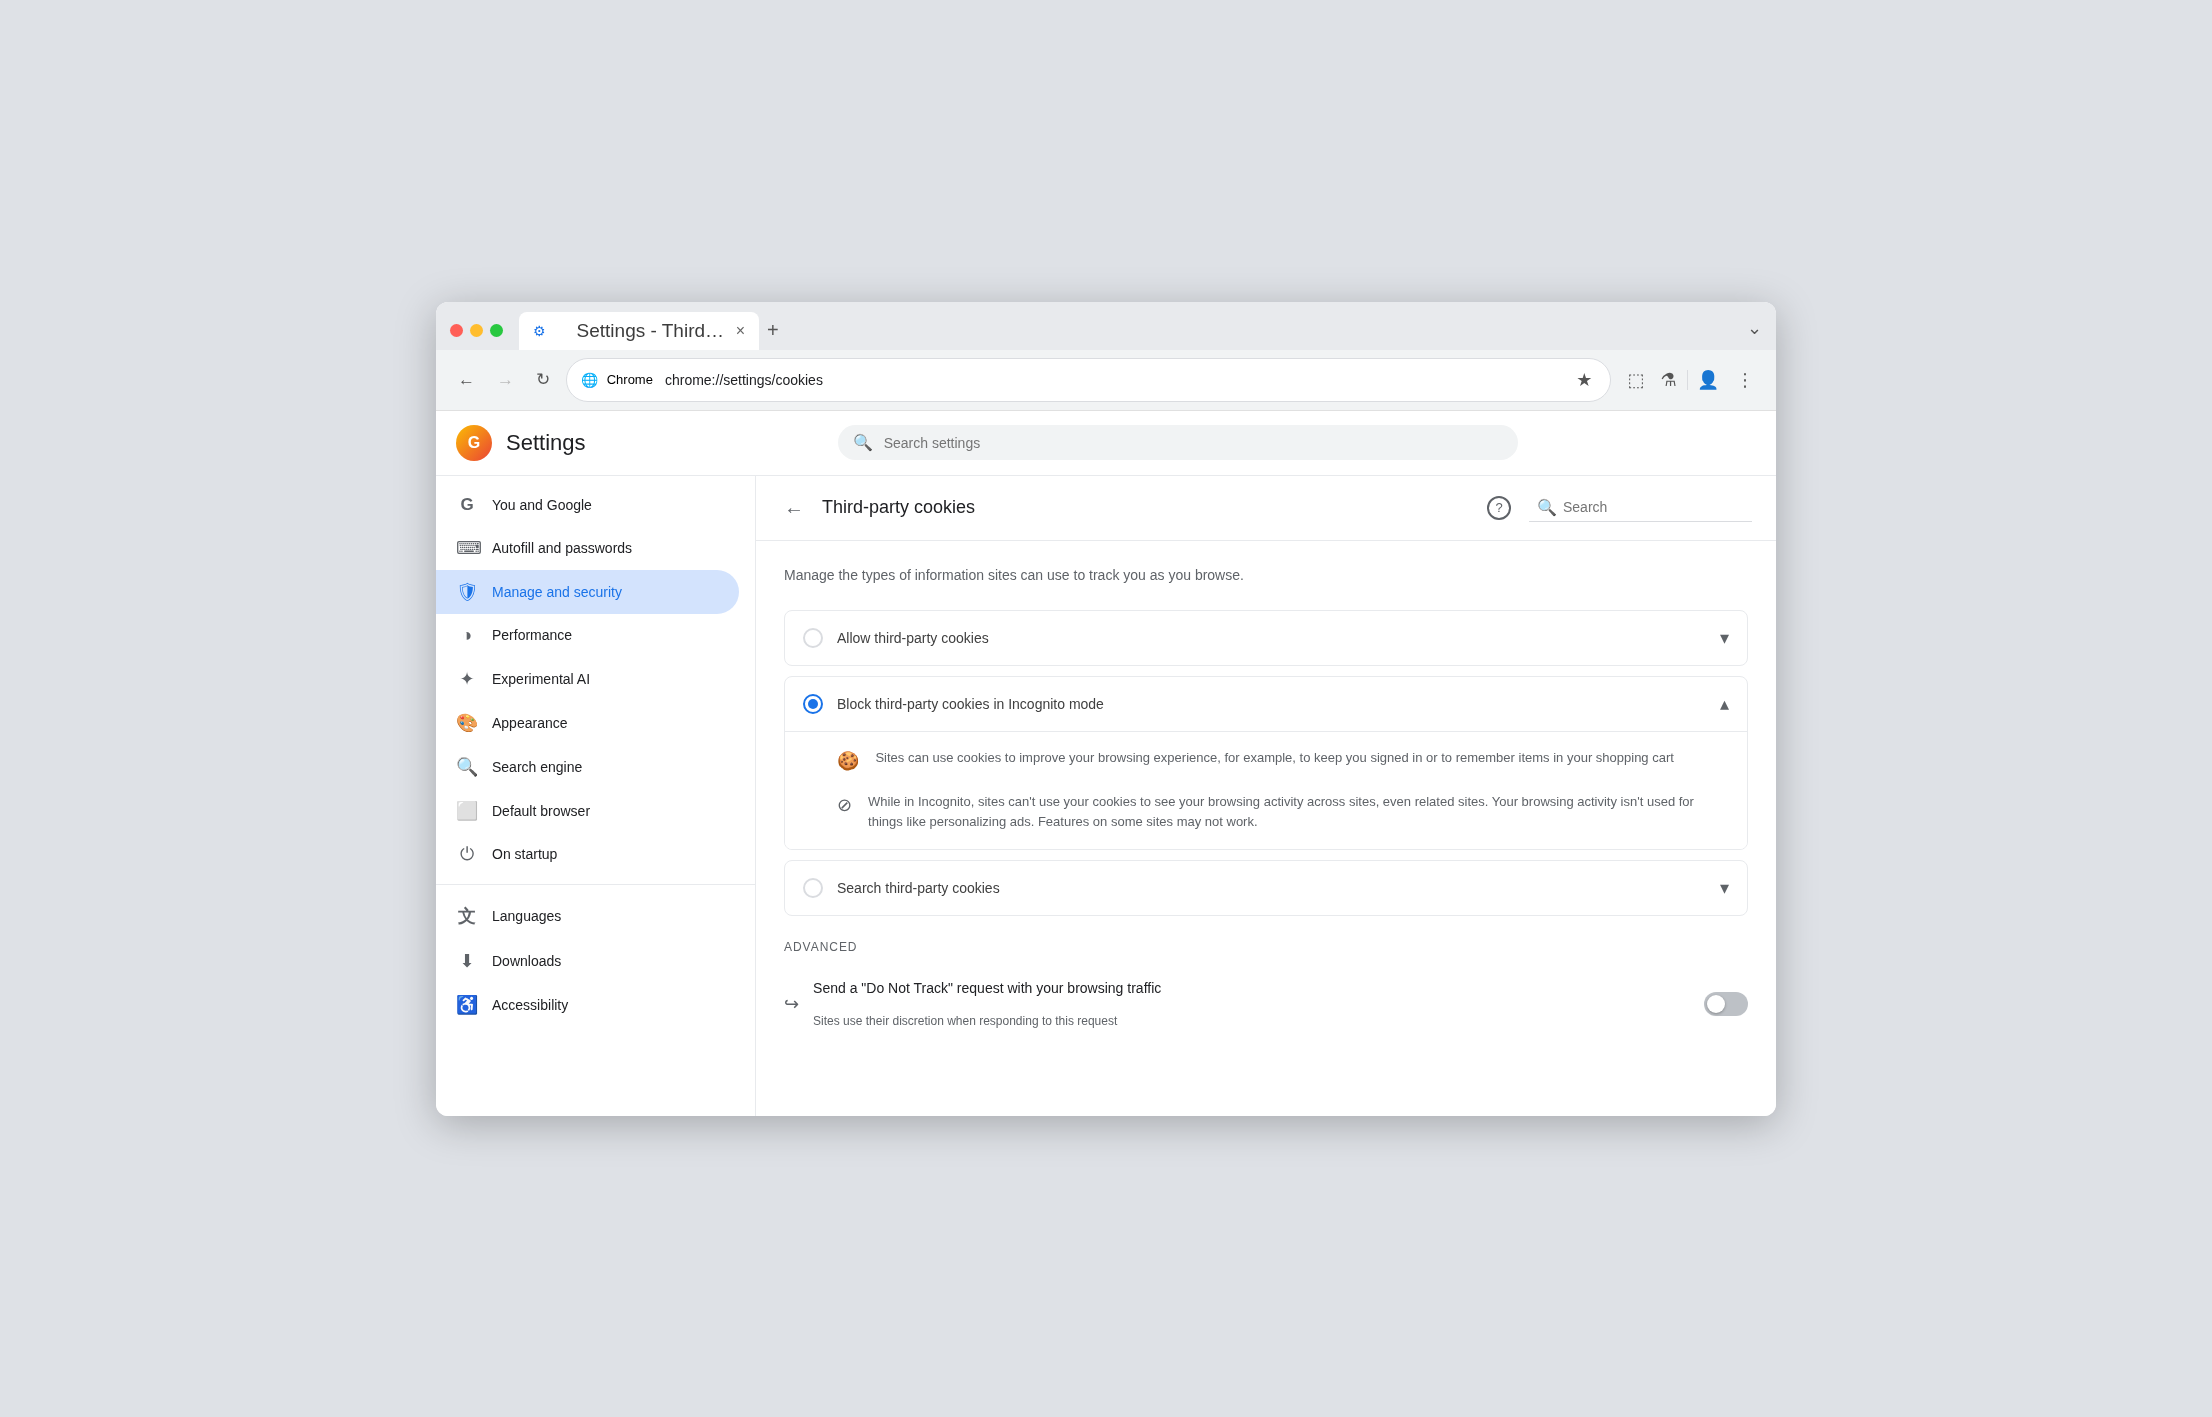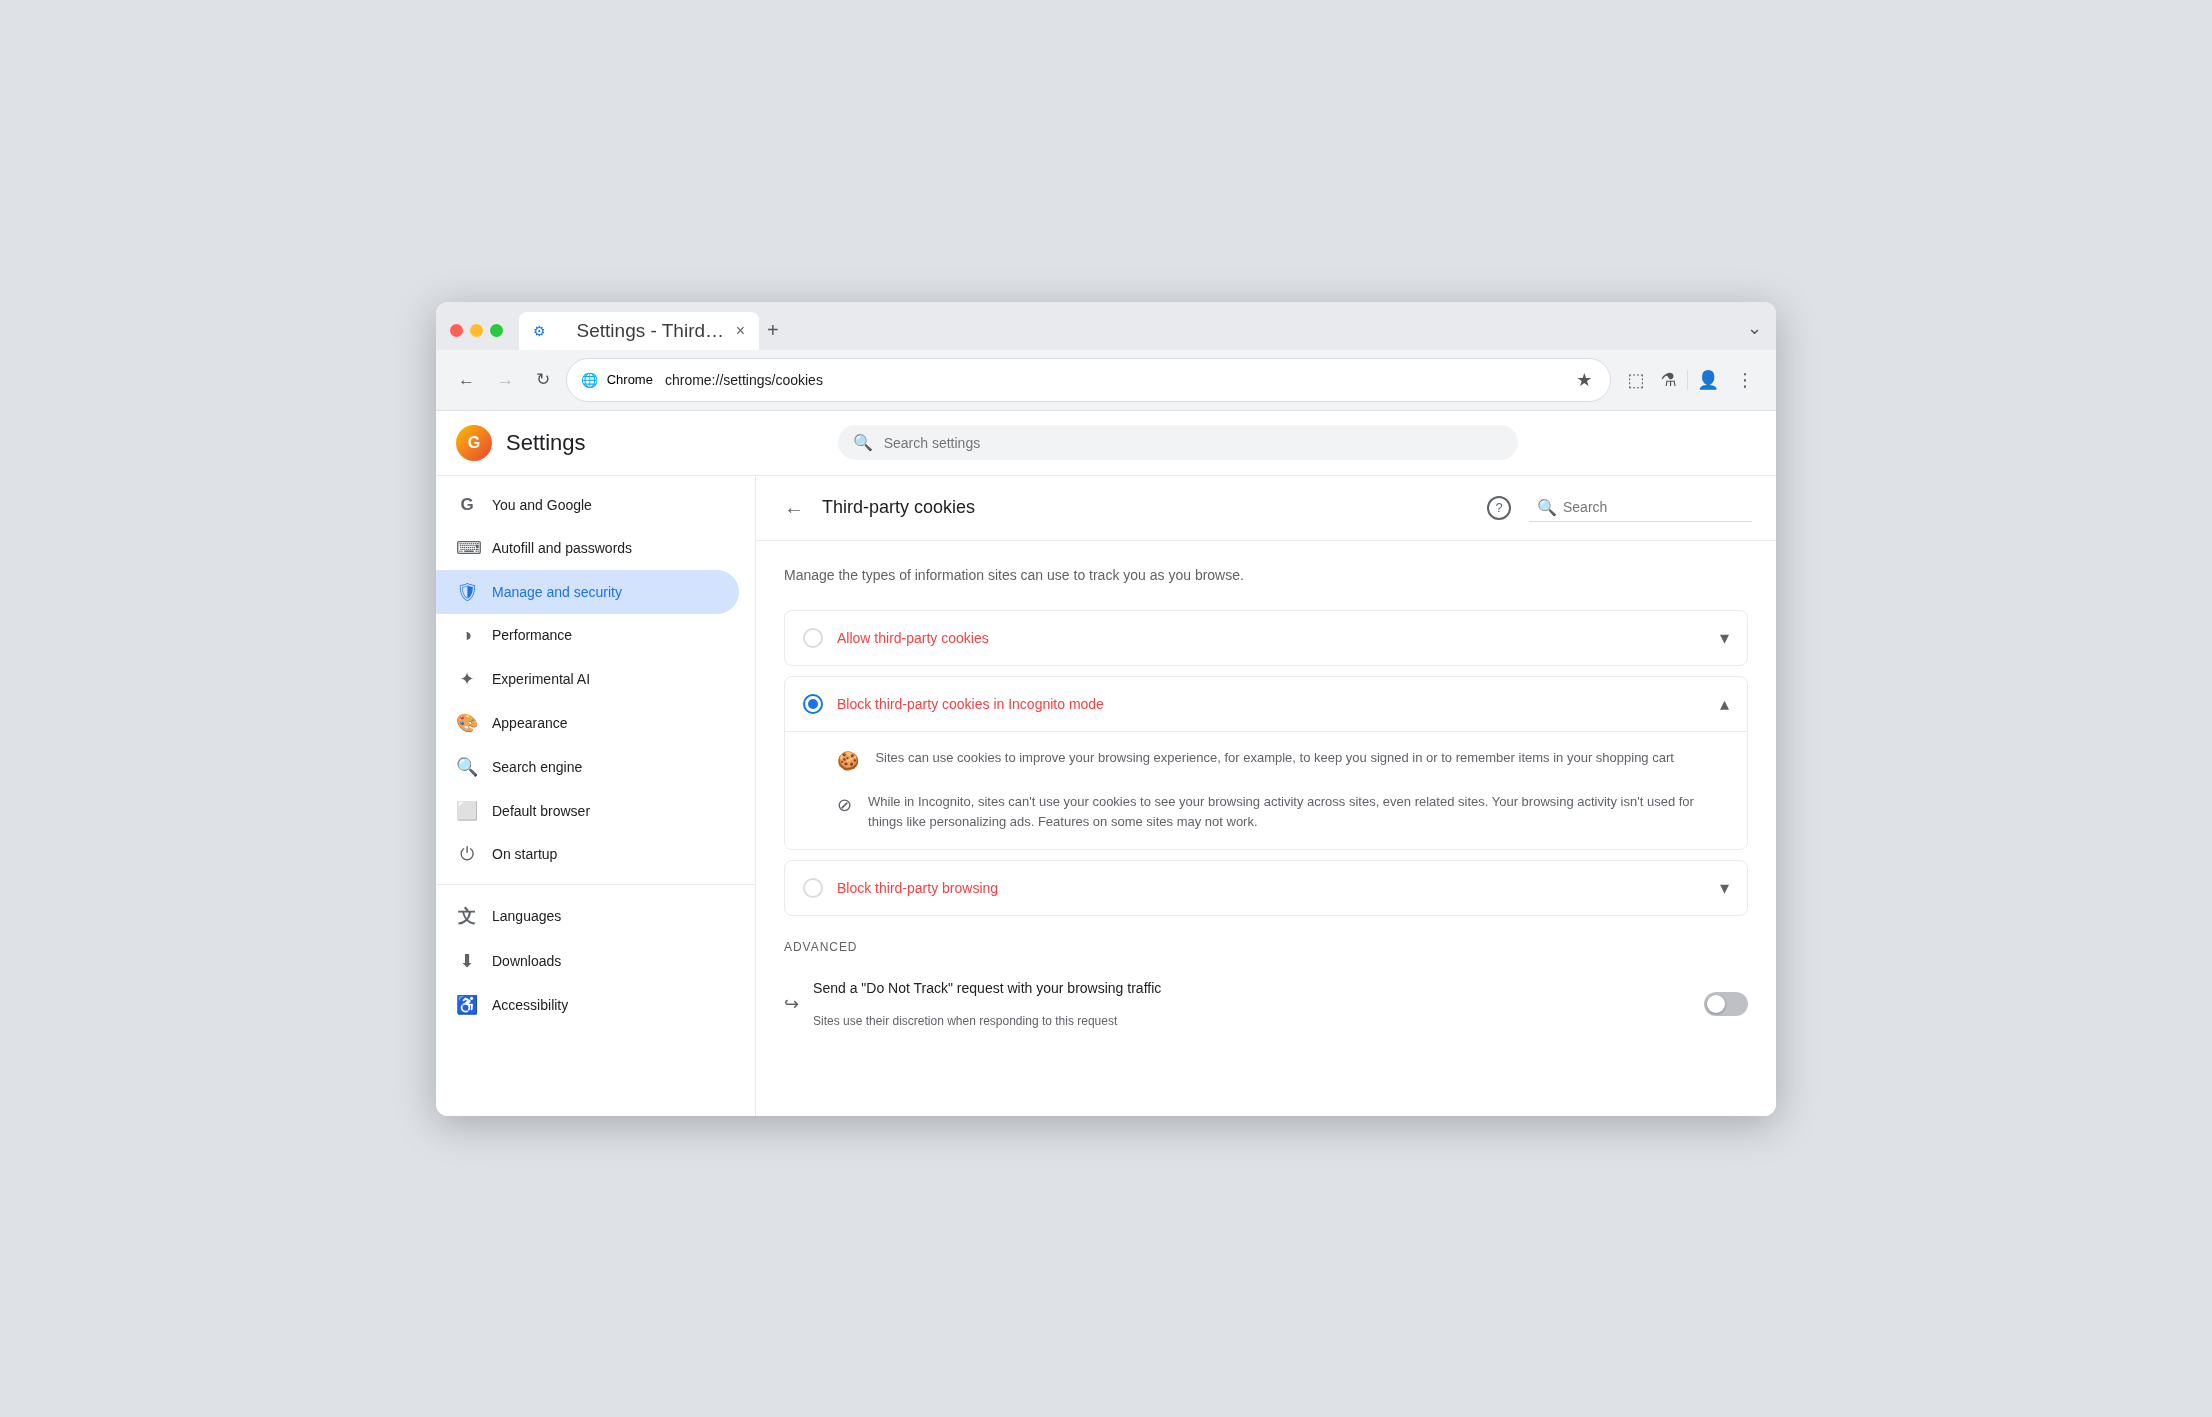--- a/index.html
+++ b/index.html
@@ -183,21 +183,21 @@
       flex-shrink: 0;
     }
     .radio-outer.selected {
       border-color: #1a73e8;
     }
     .radio-inner {
       width: 10px; height: 10px;
       border-radius: 50%;
       background: #1a73e8;
     }
-    .option-label { flex: 1; font-size: 14px; color: #ef4444; }
+    .option-label { flex: 1; font-size: 14px; color: #404040; }
     .chevron-btn { background: none; border: none; font-size: 18px; color: #5f6368; cursor: pointer; }
 
     
     .option-expanded {
       border-top: 1px solid #e8eaed;
       padding: 16px 18px 16px 52px;
       background: #fff;
     }
     .expanded-item {
       display: flex;
@@ -396,21 +396,21 @@
                 <span class="expanded-icon">⊘</span>
                 <span class="expanded-text">While in Incognito, sites can't use your cookies to see your browsing activity across sites, even related sites. Your browsing activity isn't used for things like personalizing ads. Features on some sites may not work.</span>
               </div>
             </div>
           </div>
 
           <div class="option-card">
             <div class="option-row">
               <div class="radio-outer">
               </div>
-              <span class="option-label">Block third-party browsing</span>
+              <span class="option-label">Search third-party cookies</span>
               <button class="chevron-btn">▾</button>
             </div>
           </div>
 
           <div class="advanced-section">
             <div class="advanced-label">Advanced</div>
             <div class="toggle-row">
               <span class="toggle-icon">↪</span>
               <div class="toggle-text">
                 <div class="toggle-main">Send a "Do Not Track" request with your browsing traffic</div>

